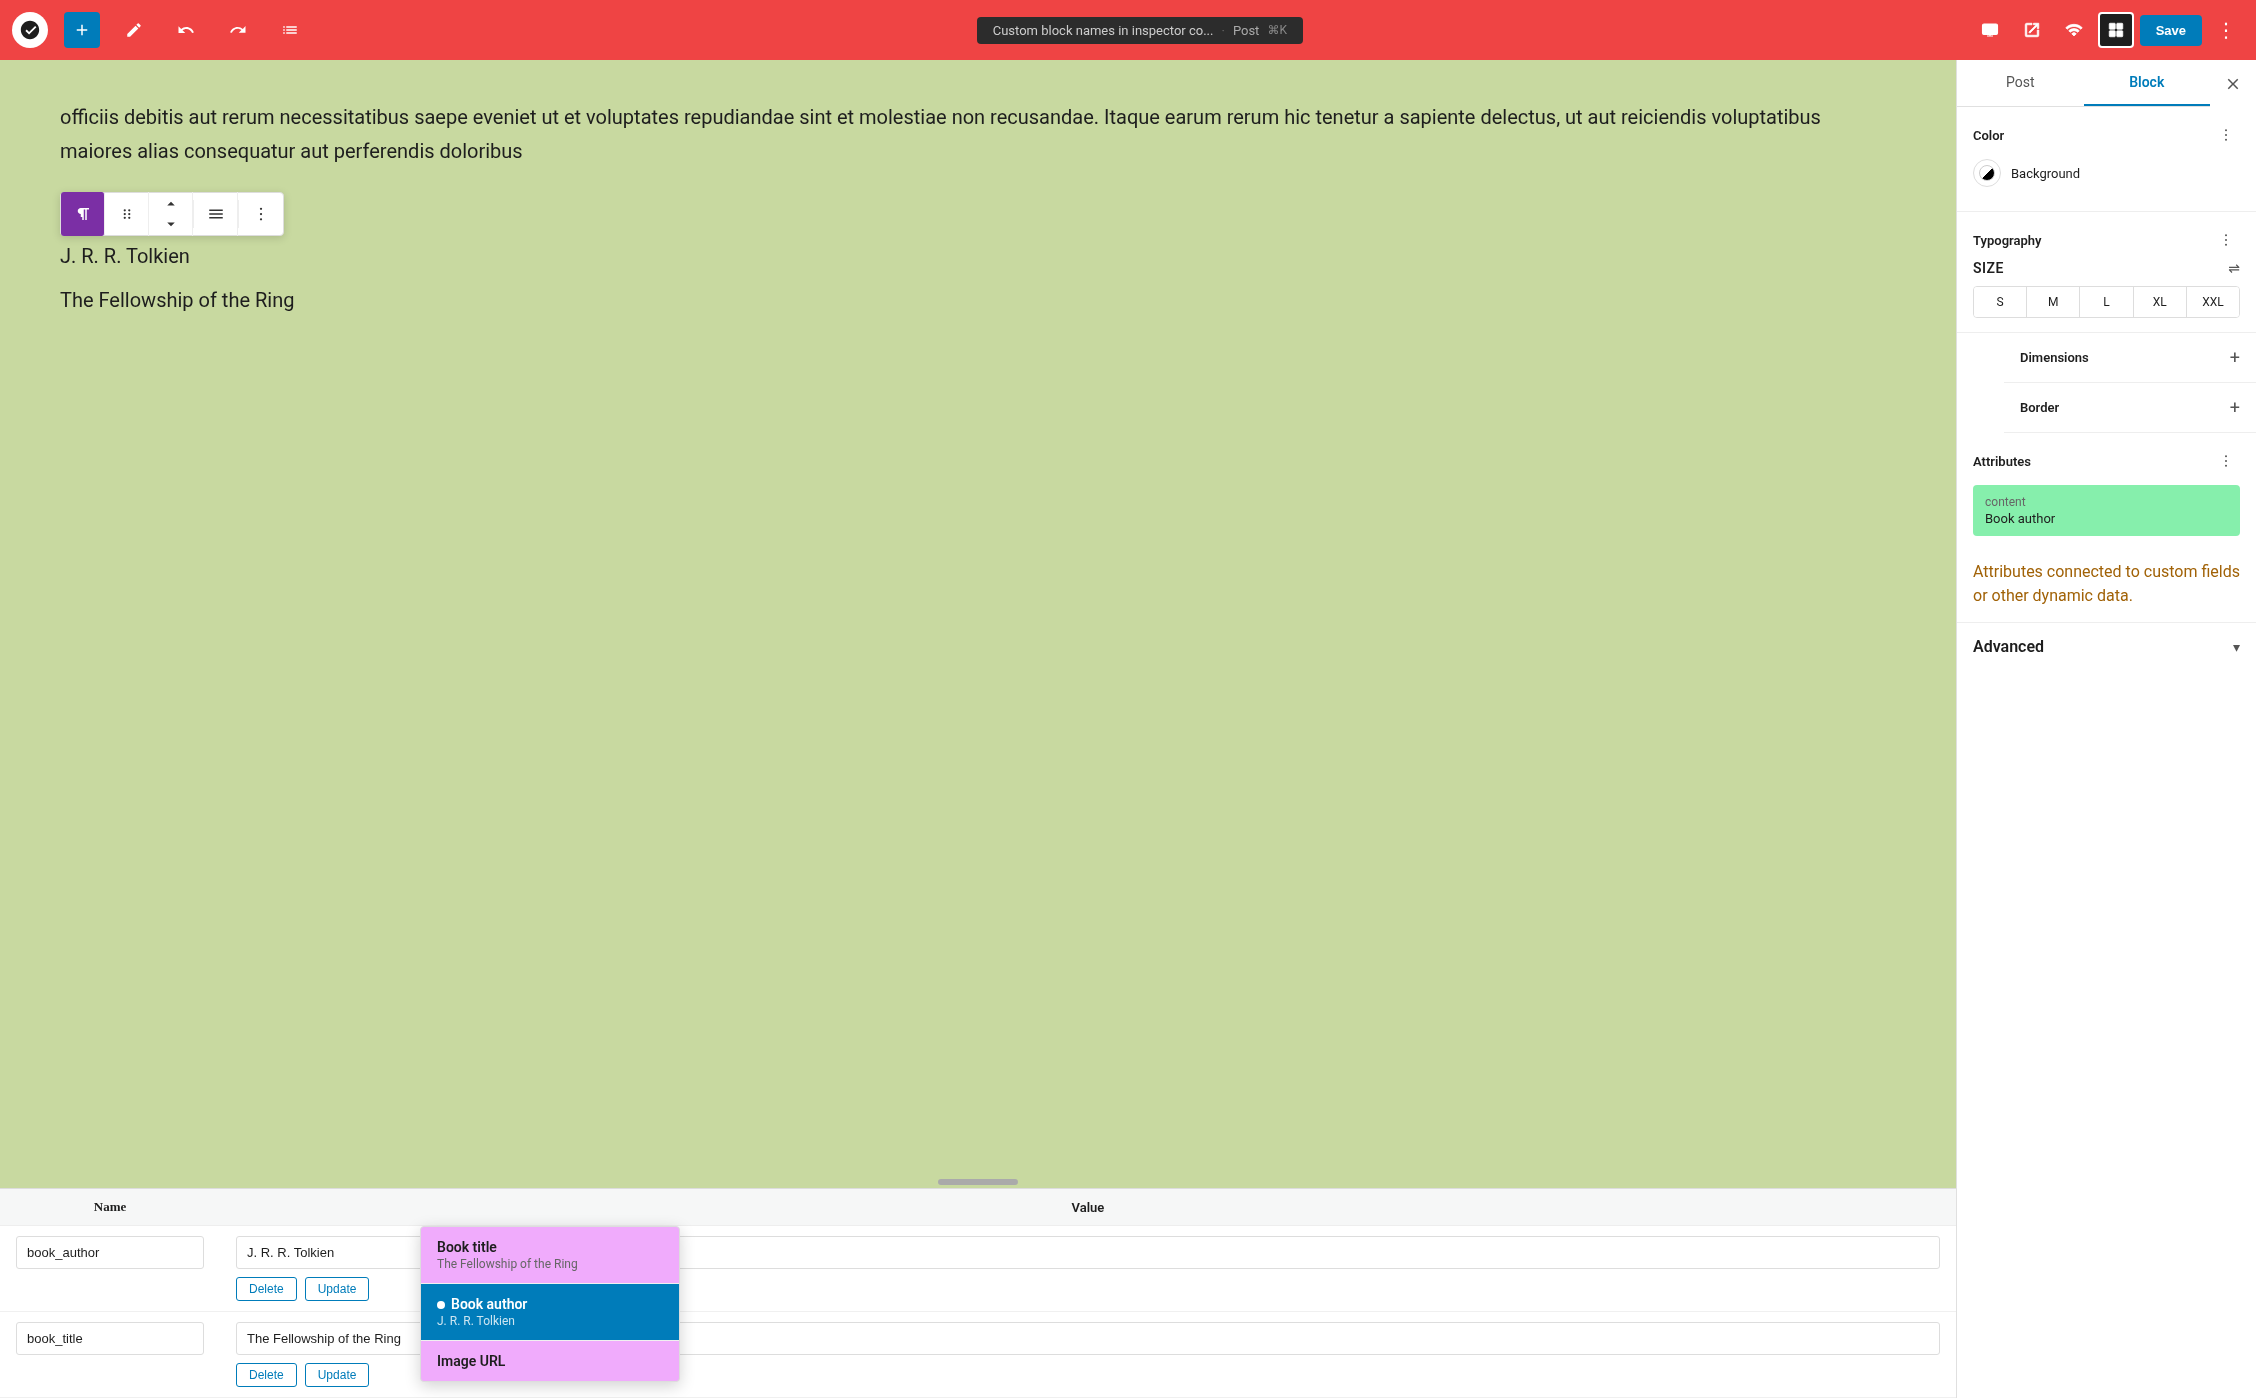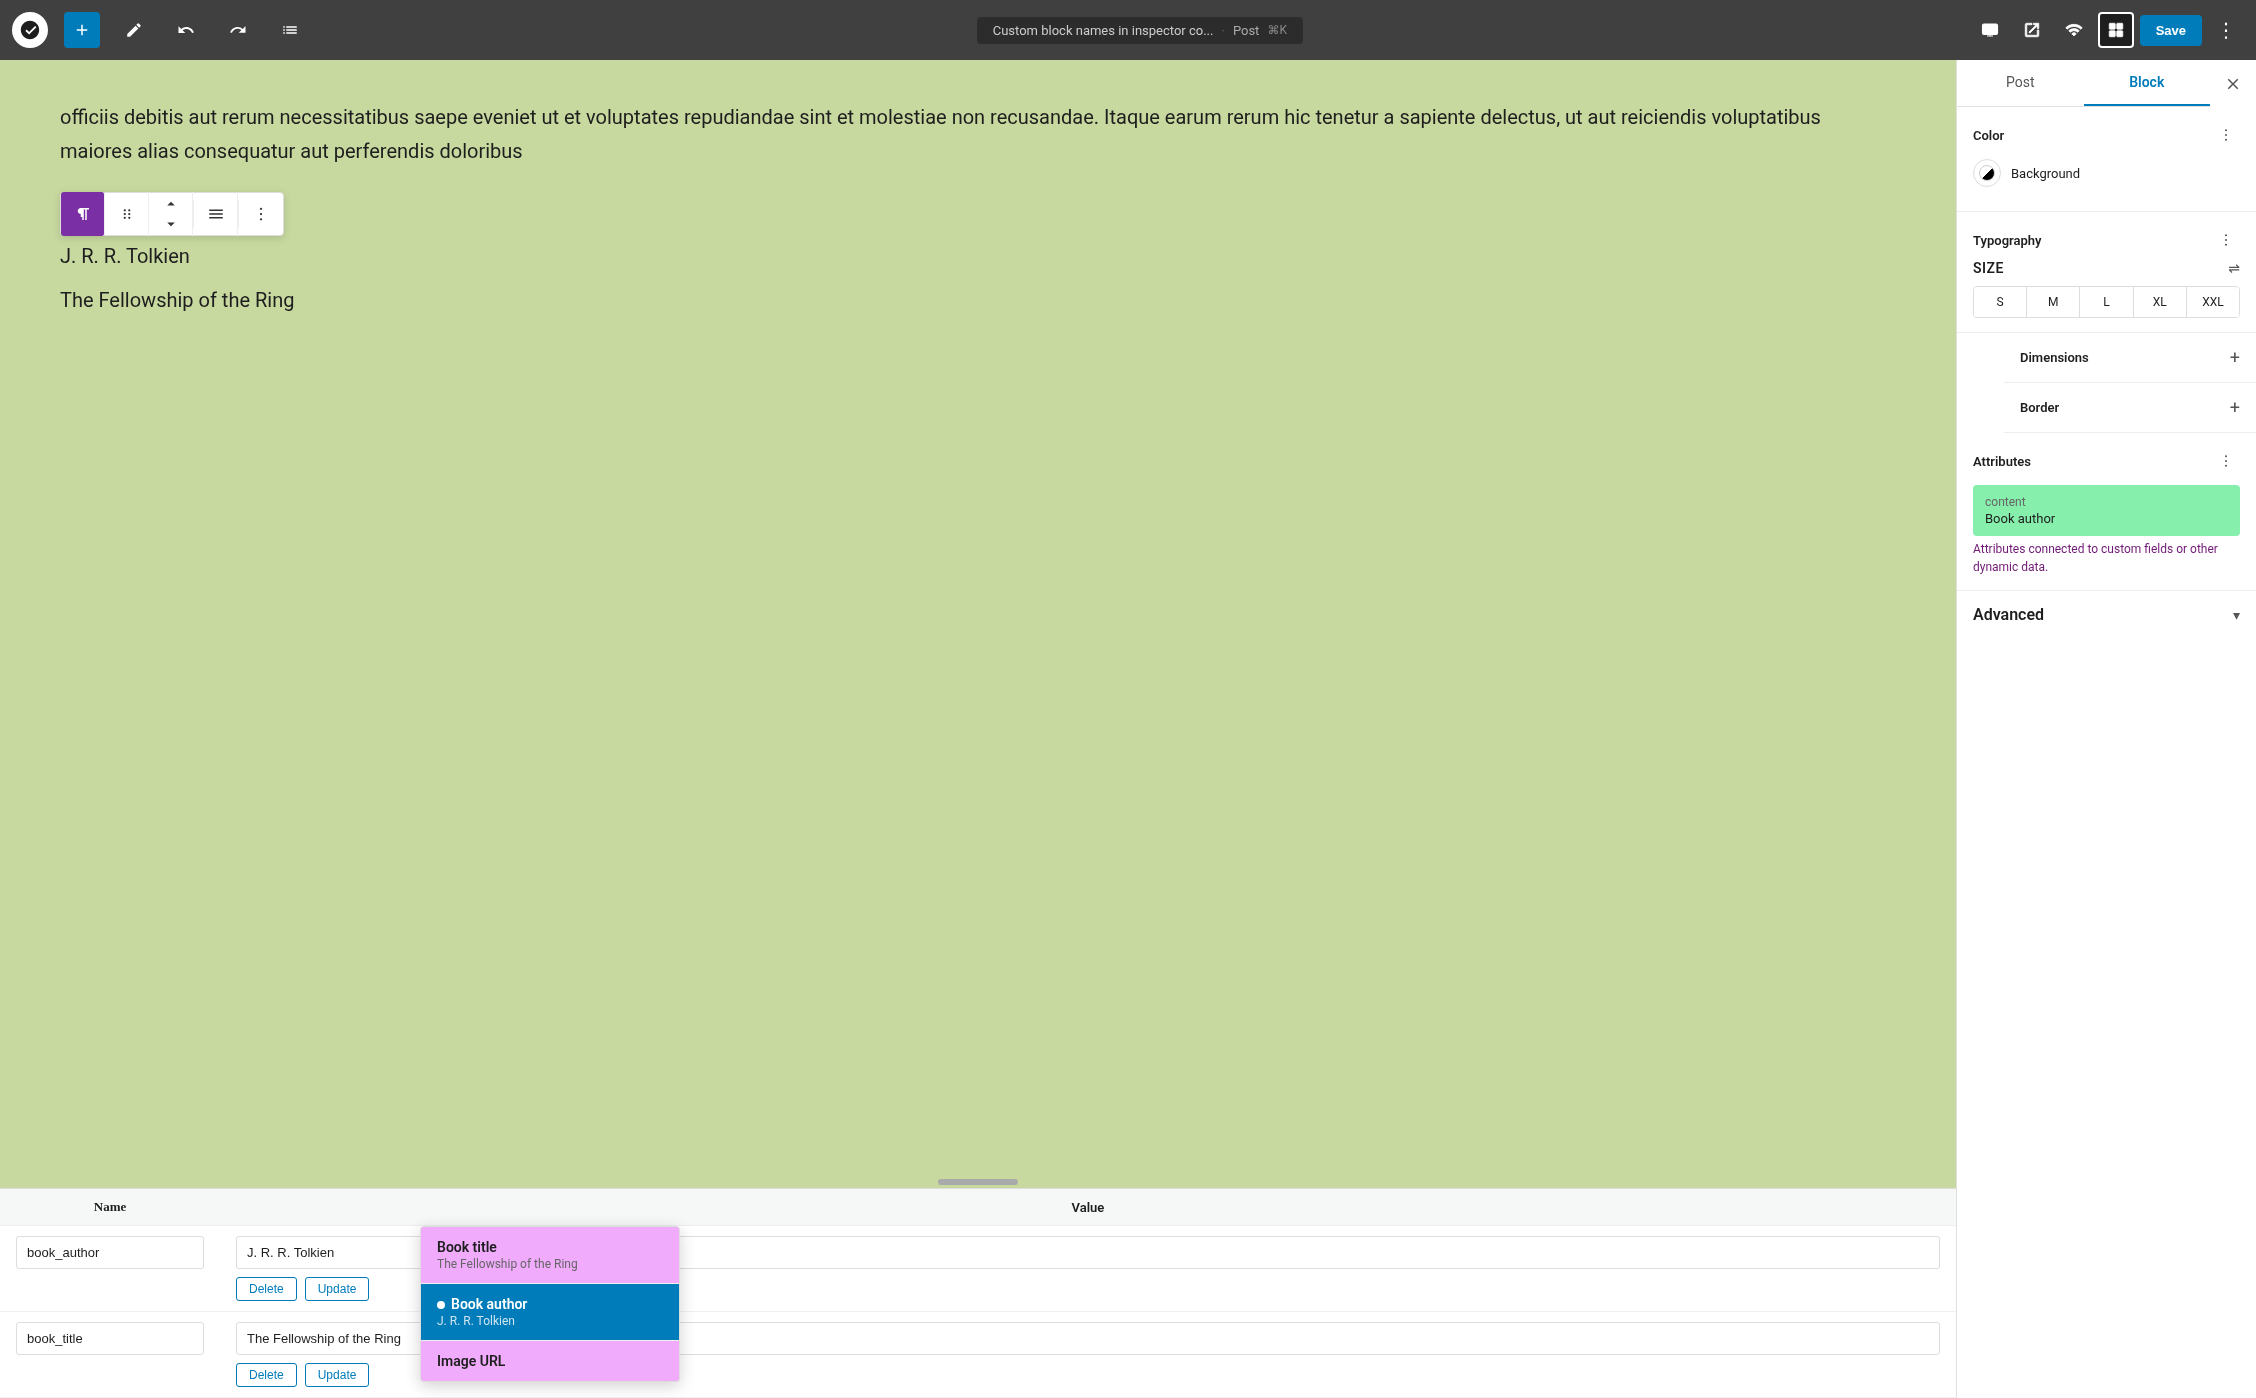--- a/index.html
+++ b/index.html
@@ -1,19 +1,19 @@
 <!DOCTYPE html>
 <html><head>
   <meta charset="utf-8">
   <style>
     * { box-sizing: border-box; margin: 0; padding: 0; }
     body { font-family: -apple-system, BlinkMacSystemFont, "Segoe UI", Roboto, sans-serif; background: #f0f0f0; display: flex; flex-direction: column; height: 100vh; overflow: hidden; }
 
     
-    .topbar { display: flex; align-items: center; background: #404040; height: 60px; padding: 0 12px; gap: 16px; flex-shrink: 0; }
+    .topbar { display: flex; align-items: center; background: #ef4444; height: 60px; padding: 0 12px; gap: 16px; flex-shrink: 0; }
     .topbar-wp-logo { width: 36px; height: 36px; background: #fff; border-radius: 50%; display: flex; align-items: center; justify-content: center; flex-shrink: 0; }
     .topbar-wp-logo svg { width: 22px; height: 22px; }
     .topbar-add-btn { width: 36px; height: 36px; background: #007cba; border-radius: 4px; display: flex; align-items: center; justify-content: center; cursor: pointer; flex-shrink: 0; }
     .topbar-add-btn svg { width: 18px; height: 18px; fill: #fff; }
     .topbar-tool-btn { width: 36px; height: 36px; display: flex; align-items: center; justify-content: center; cursor: pointer; color: #fff; border-radius: 4px; flex-shrink: 0; }
     .topbar-tool-btn svg { width: 18px; height: 18px; fill: #fff; }
     .topbar-center { flex: 1; display: flex; justify-content: center; }
     .topbar-title-area { background: #2c2c2c; border-radius: 4px; padding: 6px 16px; display: flex; align-items: center; gap: 8px; color: #ccc; font-size: 13px; }
     .topbar-title-sep { color: #666; }
     .topbar-post-label { color: #aaa; }
@@ -104,21 +104,21 @@
     
     .collapsible-section { padding: 14px 16px; border-bottom: 1px solid #eee; margin-left: 47px; }
     .collapsible-header { display: flex; align-items: center; justify-content: space-between; cursor: pointer; }
     .collapsible-title { font-size: 13px; font-weight: 600; color: #1e1e1e; }
     .collapsible-icon { color: #555; font-size: 18px; cursor: pointer; }
 
     
     .attributes-box { background: #86efac; border-radius: 4px; padding: 10px 12px; margin-top: 10px; }
     .attributes-content { font-size: 12px; color: #666; }
     .attributes-value { font-size: 13px; color: #1e1e1e; margin-top: 2px; }
-    .attributes-desc { font-size: 12px; color: #701a75; margin-top: 4px; line-height: 1.5; }
+    .attributes-desc { font-size: 16px; color: #a16207; margin-top: 24px; line-height: 1.5; }
 
     
     .advanced-section { padding: 14px 16px; }
     .advanced-header { display: flex; align-items: center; justify-content: space-between; cursor: pointer; }
     .advanced-title { font-size: 16px; font-weight: 600; color: #1e1e1e; }
     .advanced-chevron { color: #555; font-size: 14px; }
   </style>
 </head>
 <body>
 

